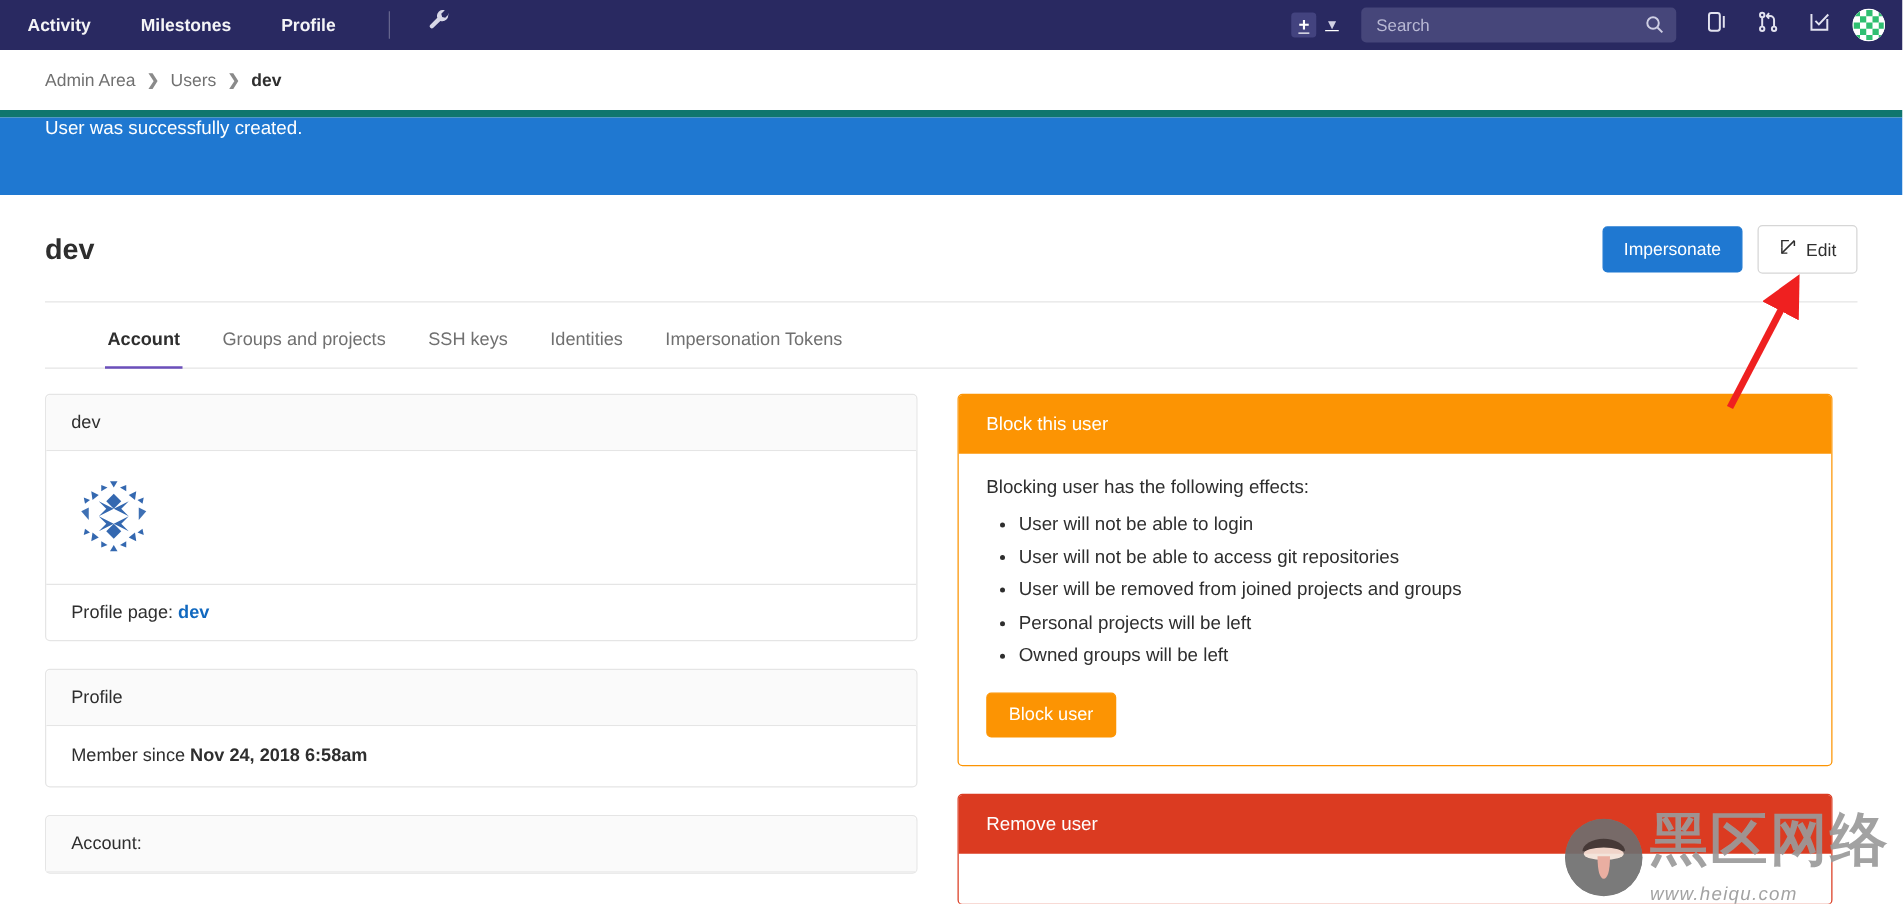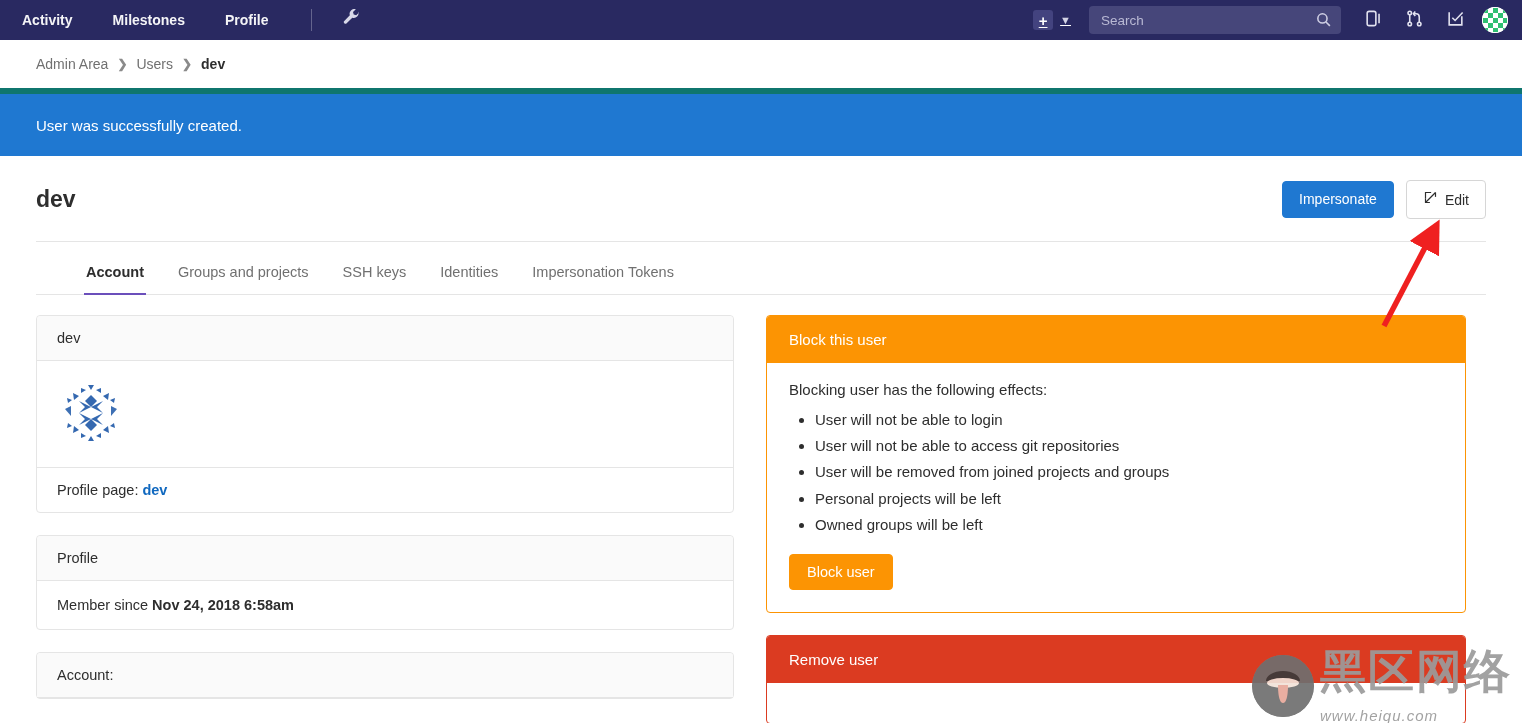--- a/index.html
+++ b/index.html
@@ -109,21 +109,21 @@
   }
   .bc-item { font-size: 14px; color: #707070; text-decoration: none; }
   .bc-current { font-size: 14px; color: #2e2e2e; font-weight: bold; }
   .bc-sep { color: #8a8a8a; font-size: 12px; margin: 0 9px; font-weight: bold; }
 
   
   .flash {
     background: #1f78d1;
     color: #fff;
     height: 62px;
-    display: flex; align-items: center;
+    display: flex; 
     padding-left: 36px;
     font-size: 15px;
   }
 
   
   .page-head {
     margin: 0 36px;
     border-bottom: 1px solid #e5e5e5;
     padding: 24px 0 22px 0;
     display: flex; align-items: center;

